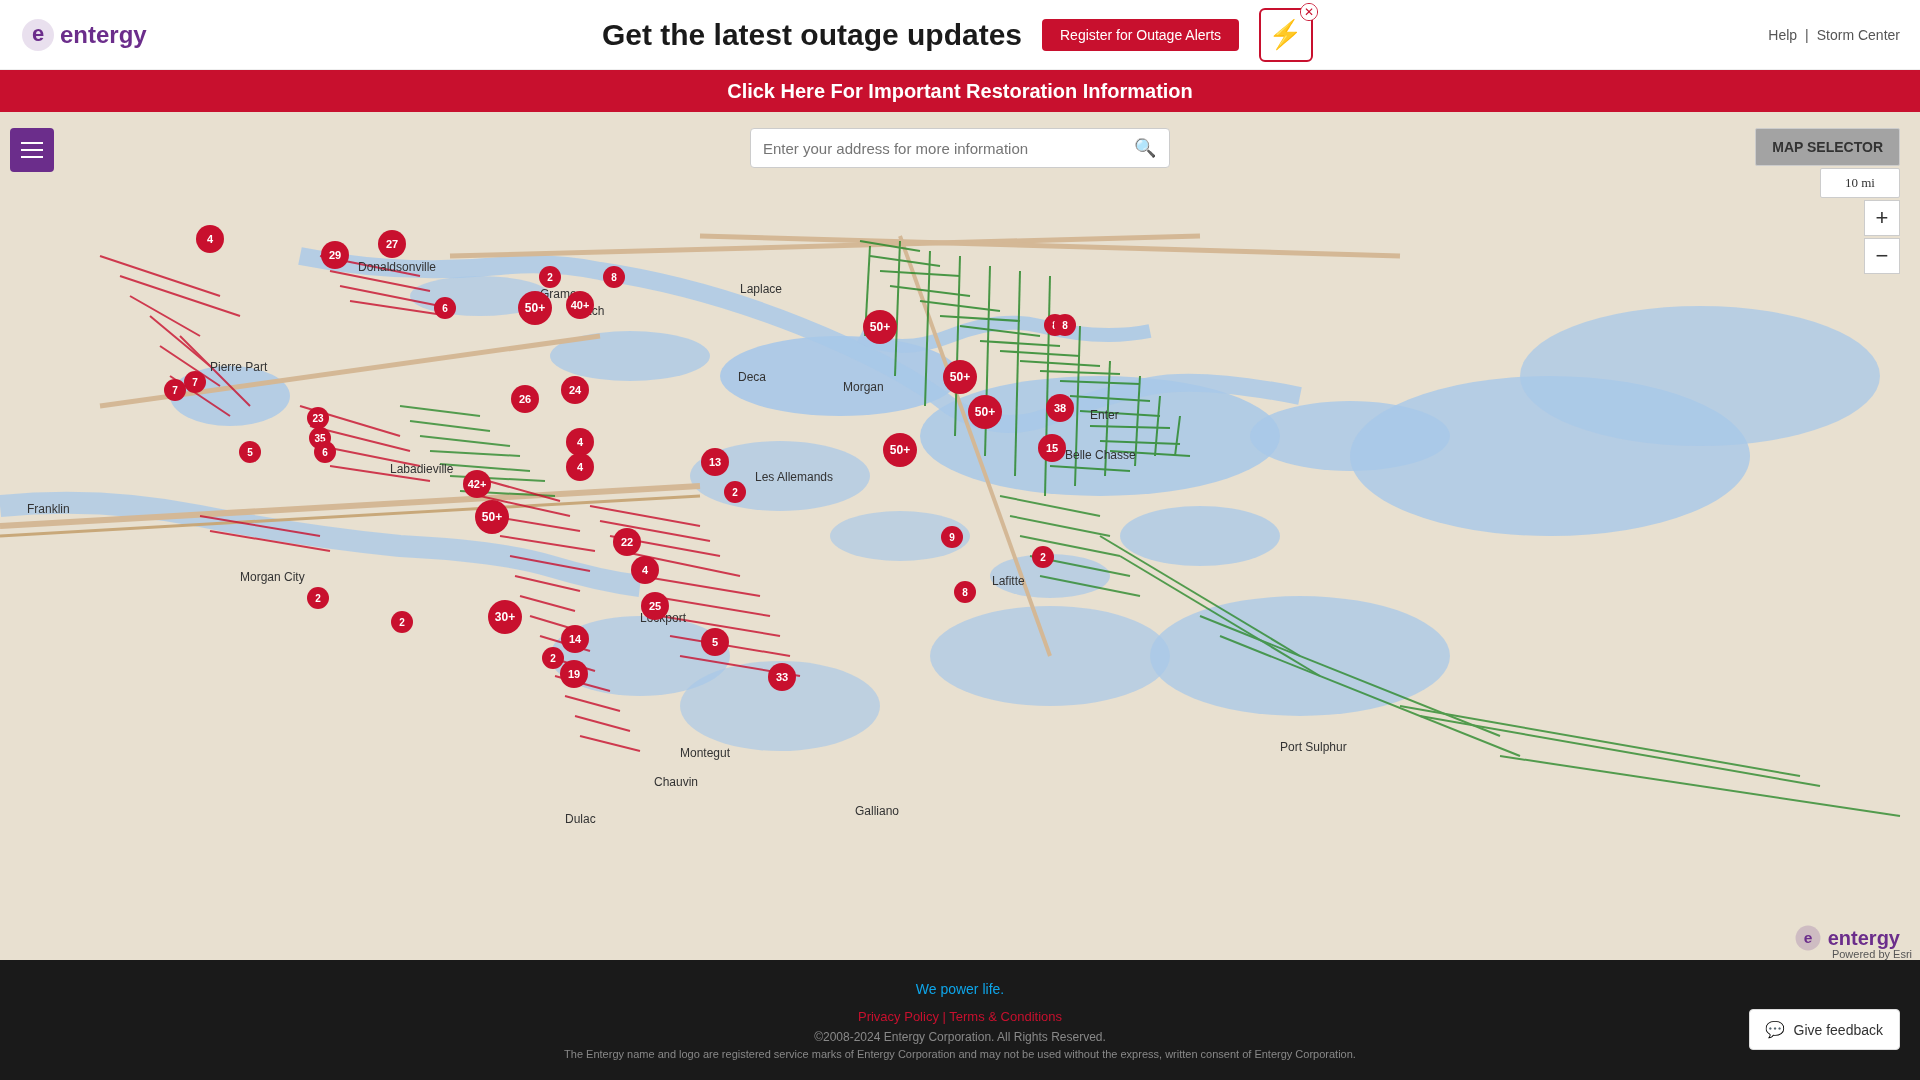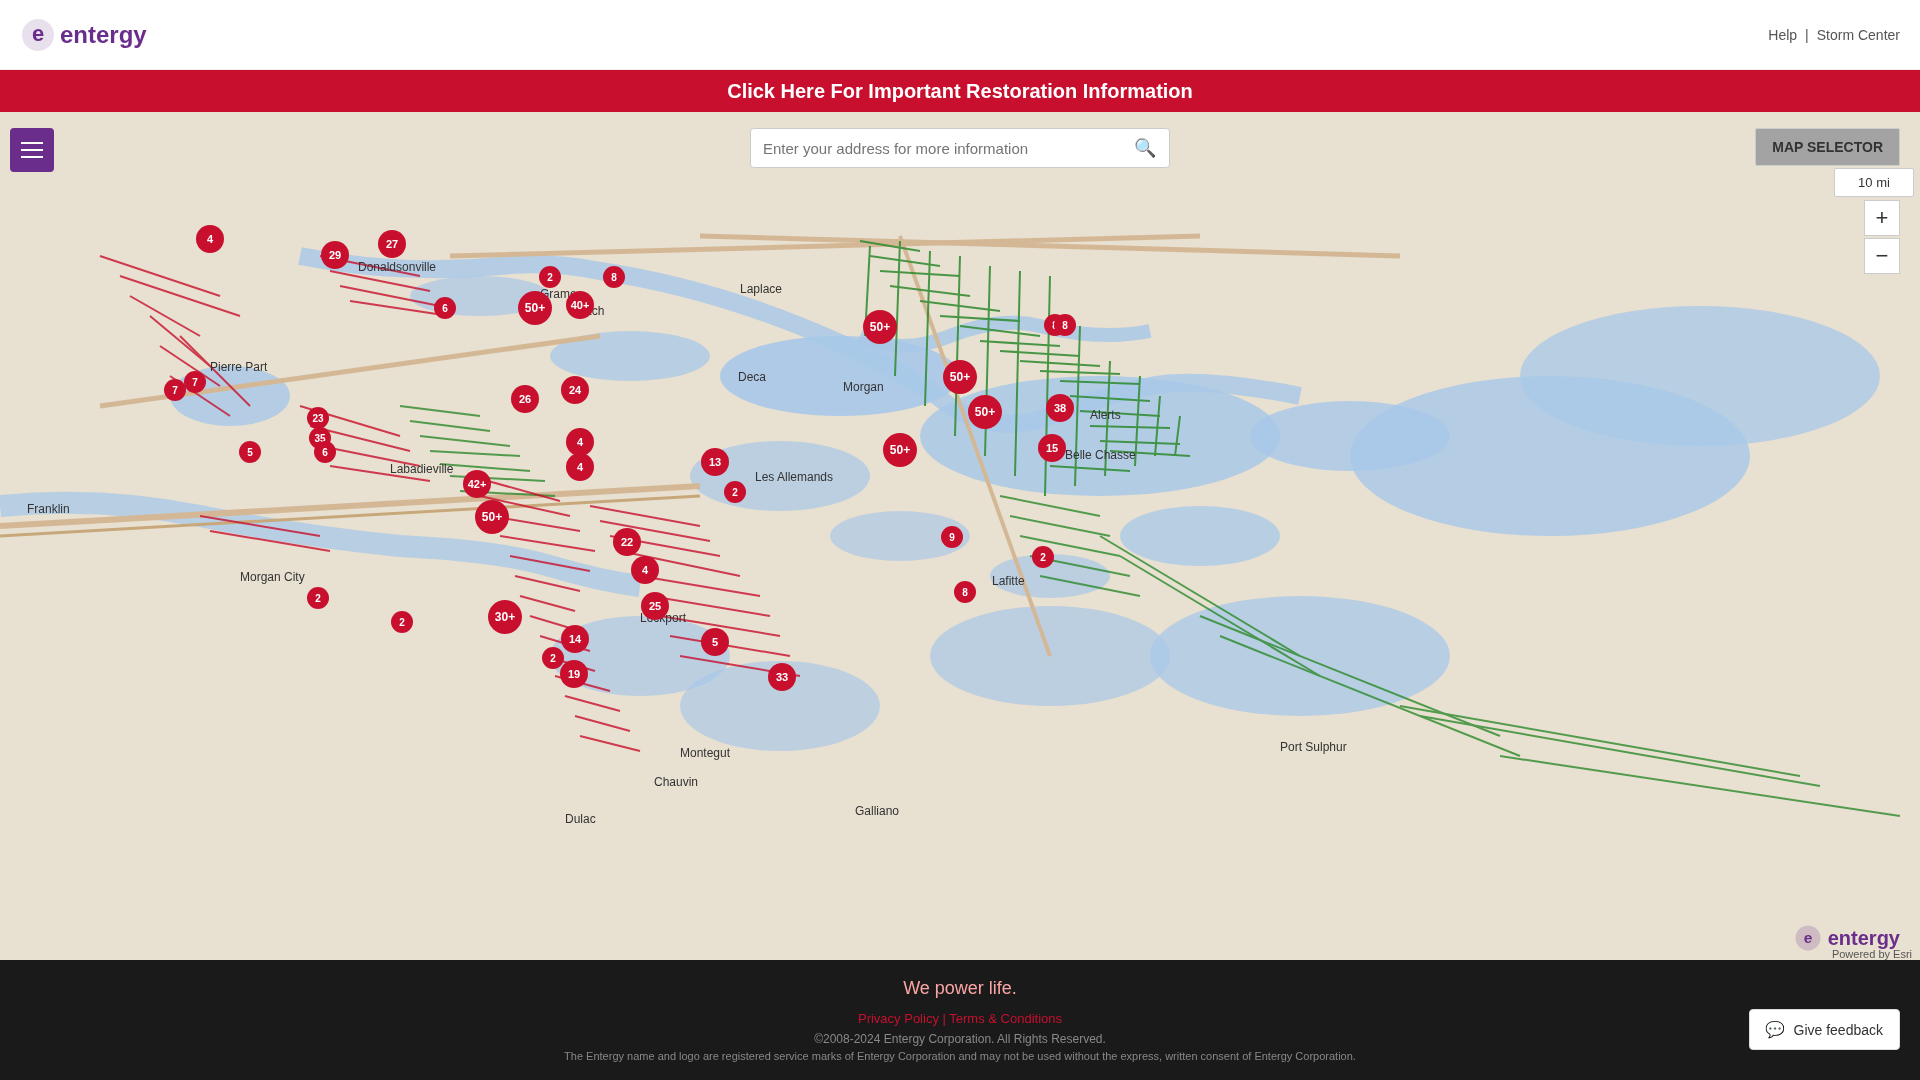--- a/index.html
+++ b/index.html
@@ -70,24 +70,24 @@
     
     #map-selector-btn {
       position: absolute; top: 128px; right: 20px;
       background: #a3a3a3; border: 1px solid #ccc; padding: 10px 16px;
       font-size: 14px; font-weight: bold; color: #333; cursor: pointer;
       z-index: 200; border-radius: 2px;
     }
 
     
     #zoom-scale {
-      position: absolute; top: 168px; right: 6px;
+      position: absolute; top: 168px; right: 20px;
       background: #fff; border: 1px solid #ccc; padding: 6px 12px;
       font-size: 13px; color: #333; z-index: 200; border-radius: 2px;
-      min-width: 80px; text-align: center;
+      min-width: 80px; text-align: center; font-family: Liberation Serif, serif;
     }
 
     
     #zoom-controls {
       position: absolute; top: 200px; right: 20px;
       display: flex; flex-direction: column; gap: 2px; z-index: 200;
     }
     .zoom-btn {
       background: #fff; border: 1px solid #ccc; width: 36px; height: 36px;
       font-size: 22px; cursor: pointer; display: flex; align-items: center;
@@ -133,21 +133,21 @@
       position: absolute; bottom: 0; right: 8px;
       font-size: 11px; color: #555; z-index: 200;
     }
 
     
     #footer {
       position: absolute; bottom: 0; left: 0; right: 0; height: 120px;
       background: #1a1a1a; display: flex; flex-direction: column;
       align-items: center; justify-content: center; z-index: 100;
     }
-    #footer-tagline { color: #fca5a5; font-size: 18px; margin-bottom: 12px; }
+    #footer-tagline { color: #0ea5e9; font-size: 14px; margin-bottom: 12px; }
     #footer-links { color: #c8102e; font-size: 13px; margin-bottom: 6px; }
     #footer-links a { color: #c8102e; text-decoration: none; }
     #footer-copyright { color: #888; font-size: 12px; text-align: center; }
     #footer-trademark { color: #888; font-size: 11px; text-align: center; margin-top: 4px; }
 
     
     #give-feedback-btn {
       position: absolute; bottom: 30px; right: 20px;
       background: #fff; border: 1px solid #ddd; padding: 10px 16px;
       border-radius: 4px; cursor: pointer; font-size: 14px; color: #333;
@@ -162,20 +162,30 @@
   <div id="logo-area">
     <div id="logo-full">
       <svg width="36" height="36" viewBox="0 0 36 36">
         <circle cx="18" cy="18" r="16" fill="#6b2d8b" opacity="0.15"></circle>
         <text x="18" y="24" text-anchor="middle" font-size="22" font-weight="900" fill="#6b2d8b">e</text>
       </svg>
       <span style="font-size:24px;font-weight:bold;color:#6b2d8b;">entergy</span>
     </div>
   </div>
 
+  <div id="header-center">
+    <span id="outage-title">Get the latest outage updates</span>
+    <div style="display:flex;flex-direction:column;align-items:flex-start;gap:4px;">
+      <button id="register-btn">Register for Outage Alerts</button>
+    </div>
+    <div id="lightning-badge">
+      ⚡
+      <span style="position:absolute;top:-7px;right:-7px;background:#fff;color:#c8102e;font-size:13px;width:18px;height:18px;border-radius:50%;display:flex;align-items:center;justify-content:center;border:1px solid #c8102e;">✕</span>
+    </div>
+  </div>
 
   <div id="header-right">
     <a id="help-link">Help</a>
     <span>|</span>
     <a id="storm-center-link">Storm Center</a>
   </div>
 </div>
 
 <div id="red-banner">
   <span id="banner-text">Click Here For Important Restoration Information</span>
@@ -374,21 +384,21 @@
       <div class="place-label" style="top: 248px; left: 210px;">Pierre Part</div>
       <div class="place-label" style="top: 390px; left: 27px;">Franklin</div>
       <div class="place-label" style="top: 458px; left: 240px;">Morgan City</div>
       <div class="place-label" style="top: 350px; left: 390px;">Labadieville</div>
       <div class="place-label" style="top: 175px; left: 540px;">Grame</div>
       <div class="place-label" style="top: 192px; left: 575px;">Lutch</div>
       <div class="place-label" style="top: 170px; left: 740px;">Laplace</div>
       <div class="place-label" style="top: 258px; left: 738px;">Deca</div>
       <div class="place-label" style="top: 268px; left: 843px;">Morgan</div>
       <div class="place-label" style="top: 358px; left: 755px;">Les Allemands</div>
-      <div class="place-label" style="top: 296px; left: 1090px;">Alerts</div>
+      <div class="place-label" style="top: 296px; left: 1090px;">Enter</div>
       <div class="place-label" style="top: 336px; left: 1065px;">Belle Chasse</div>
       <div class="place-label" style="top: 462px; left: 992px;">Lafitte</div>
       <div class="place-label" style="top: 692px; left: 855px;">Galliano</div>
       <div class="place-label" style="top: 628px; left: 1280px;">Port Sulphur</div>
       <div class="place-label" style="top: 499px; left: 640px;">Lockport</div>
       <div class="place-label" style="top: 663px; left: 654px;">Chauvin</div>
       <div class="place-label" style="top: 634px; left: 680px;">Montegut</div>
       <div class="place-label" style="top: 148px; left: 358px;">Donaldsonville</div>
       <div class="place-label" style="top: 700px; left: 565px;">Dulac</div>
     </div>

